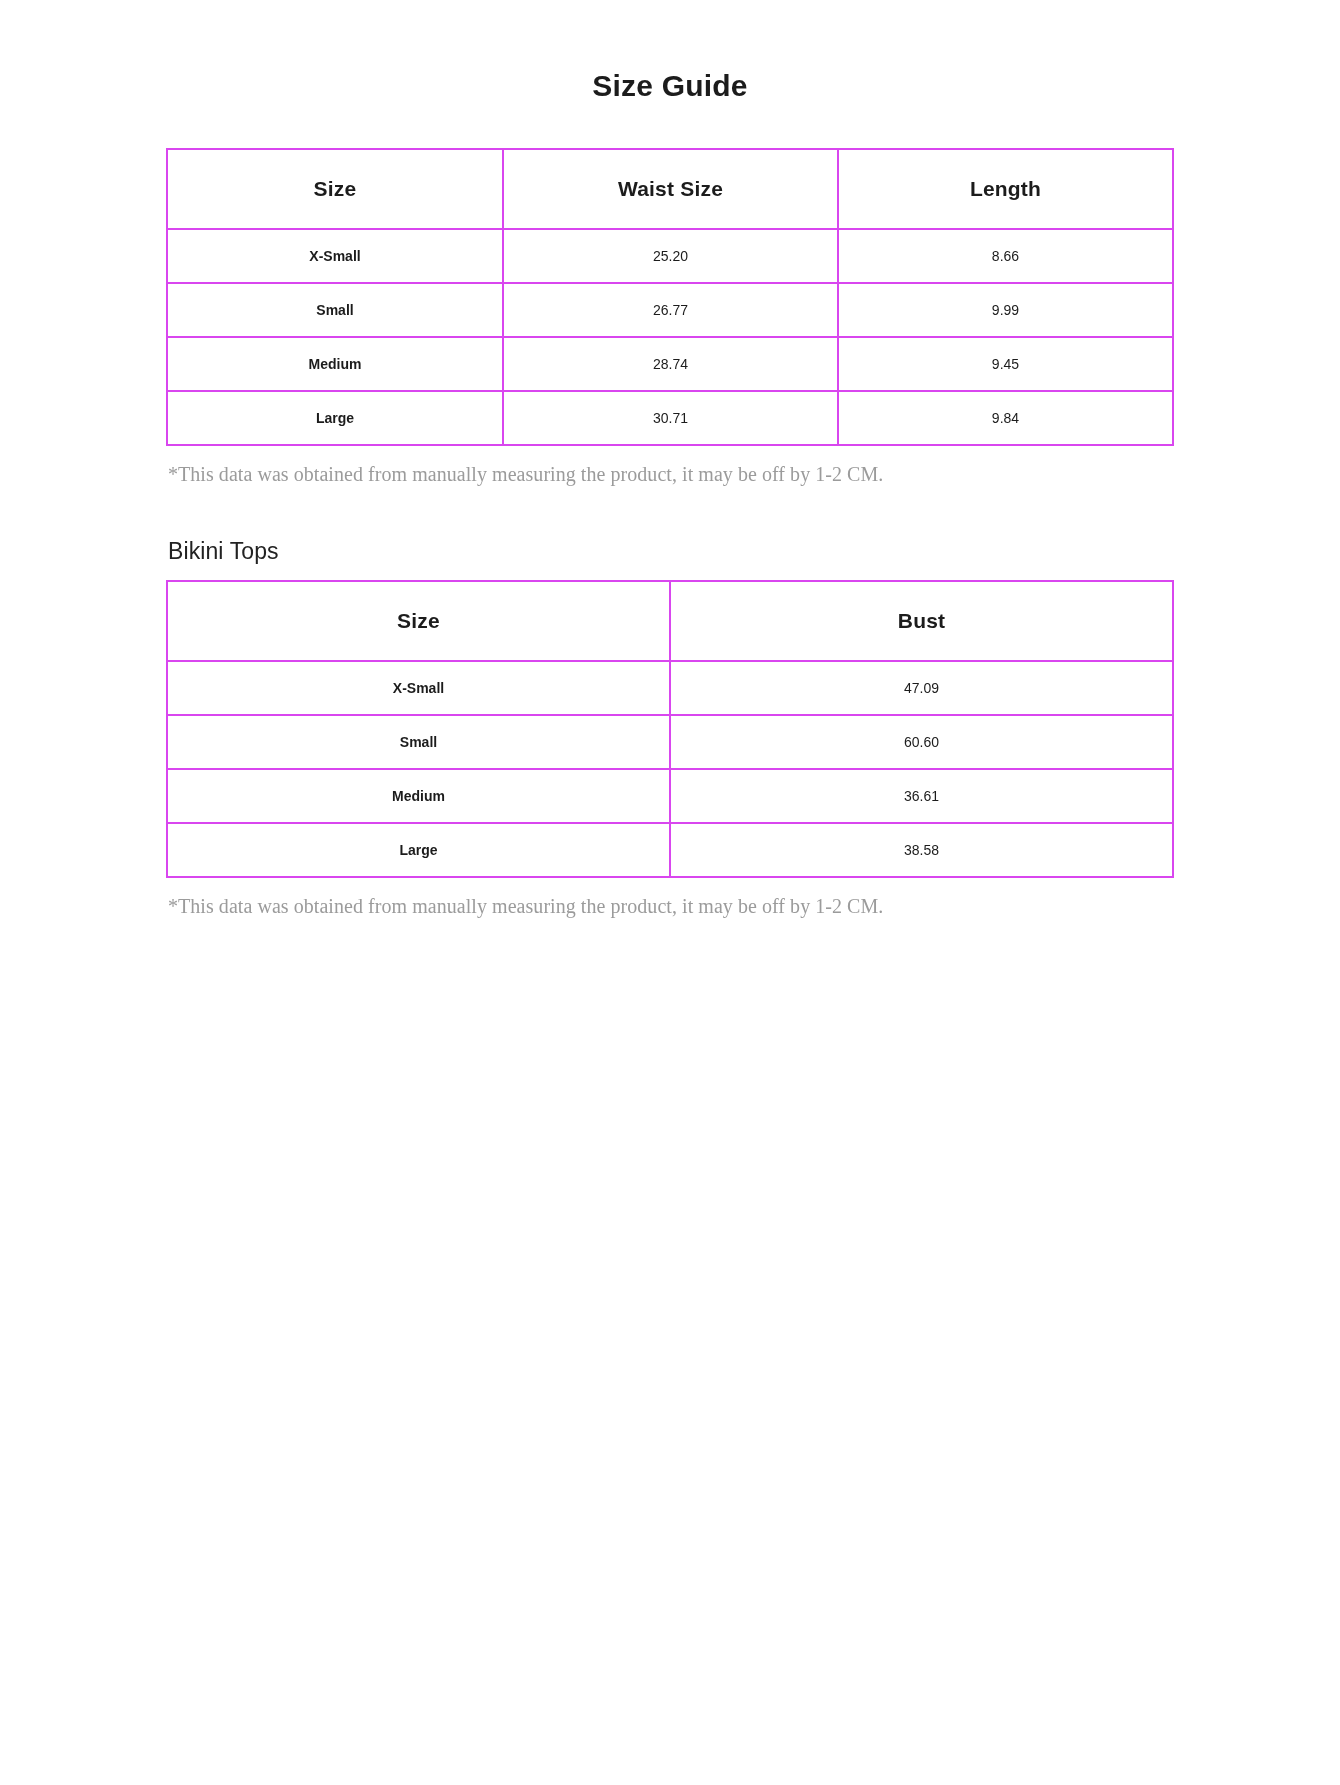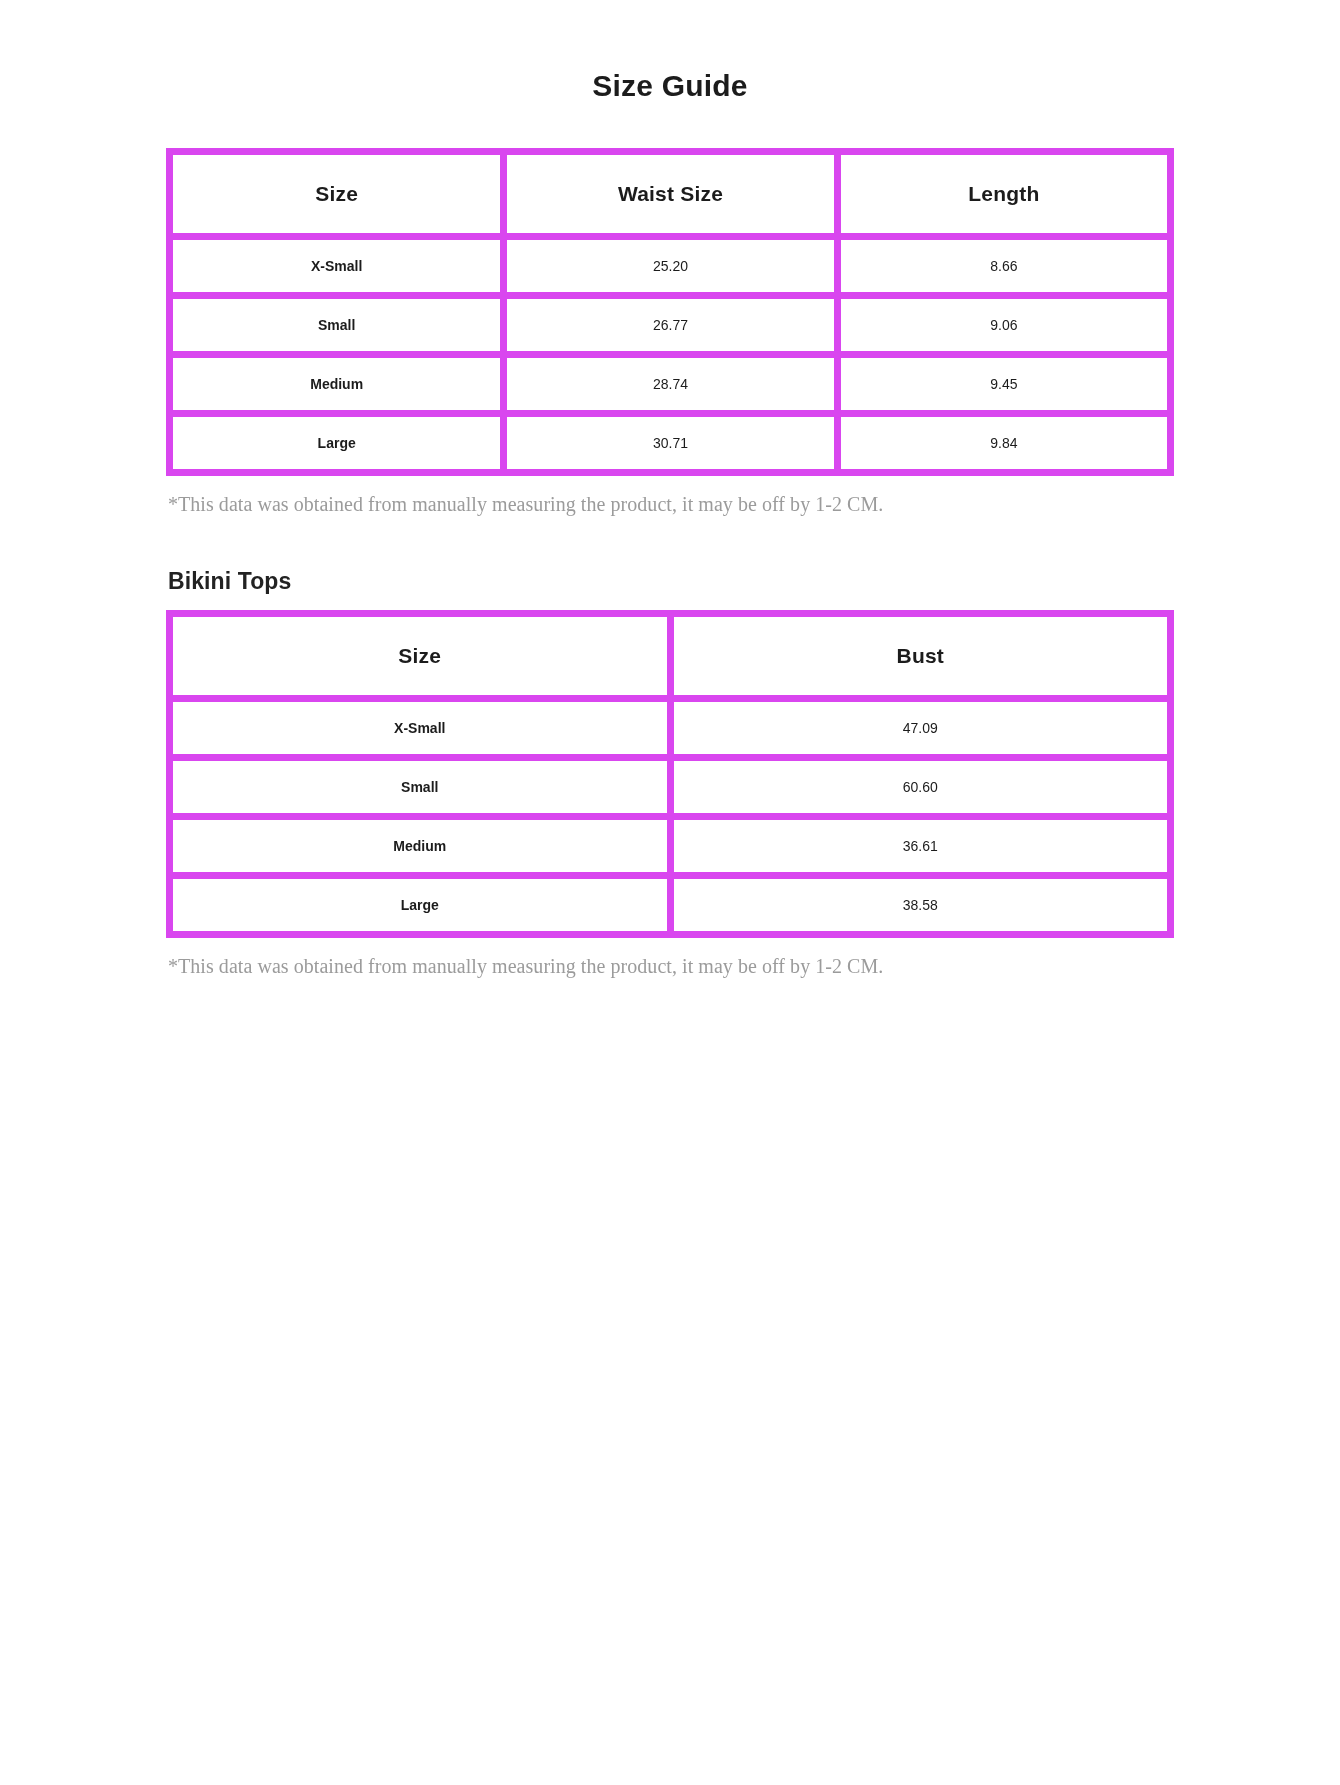--- a/index.html
+++ b/index.html
@@ -40,32 +40,31 @@
   .section-heading {
     font-size: 23px;
     font-weight: 400;
     color: #222222;
     line-height: 30px;
     margin: 0 0 14px 2px;
     letter-spacing: 0.1px;
   }
   .section-heading.second {
     margin-top: 48px;
-    font-weight: bold;
   }
   table.size-table {
     width: 100%;
     border-collapse: collapse;
     table-layout: fixed;
     border: 1px solid #ececec;
     background: #ffffff;
   }
   table.size-table th,
   table.size-table td {
-    border: 7px solid #d946ef;
+    border: 2px solid #d946ef;
     text-align: center;
     vertical-align: middle;
     padding: 0;
   }
   table.size-table thead th {
     height: 78px;
     font-size: 21px;
     font-weight: bold;
     color: #1c1c1c;
     letter-spacing: 0.2px;
@@ -122,21 +121,21 @@
         </thead>
         <tbody>
           <tr>
             <td class="size-cell">X-Small</td>
             <td>25.20</td>
             <td>8.66</td>
           </tr>
           <tr>
             <td class="size-cell">Small</td>
             <td>26.77</td>
-            <td>9.06</td>
+            <td>9.99</td>
           </tr>
           <tr>
             <td class="size-cell">Medium</td>
             <td>28.74</td>
             <td>9.45</td>
           </tr>
           <tr>
             <td class="size-cell">Large</td>
             <td>30.71</td>
             <td>9.84</td>

